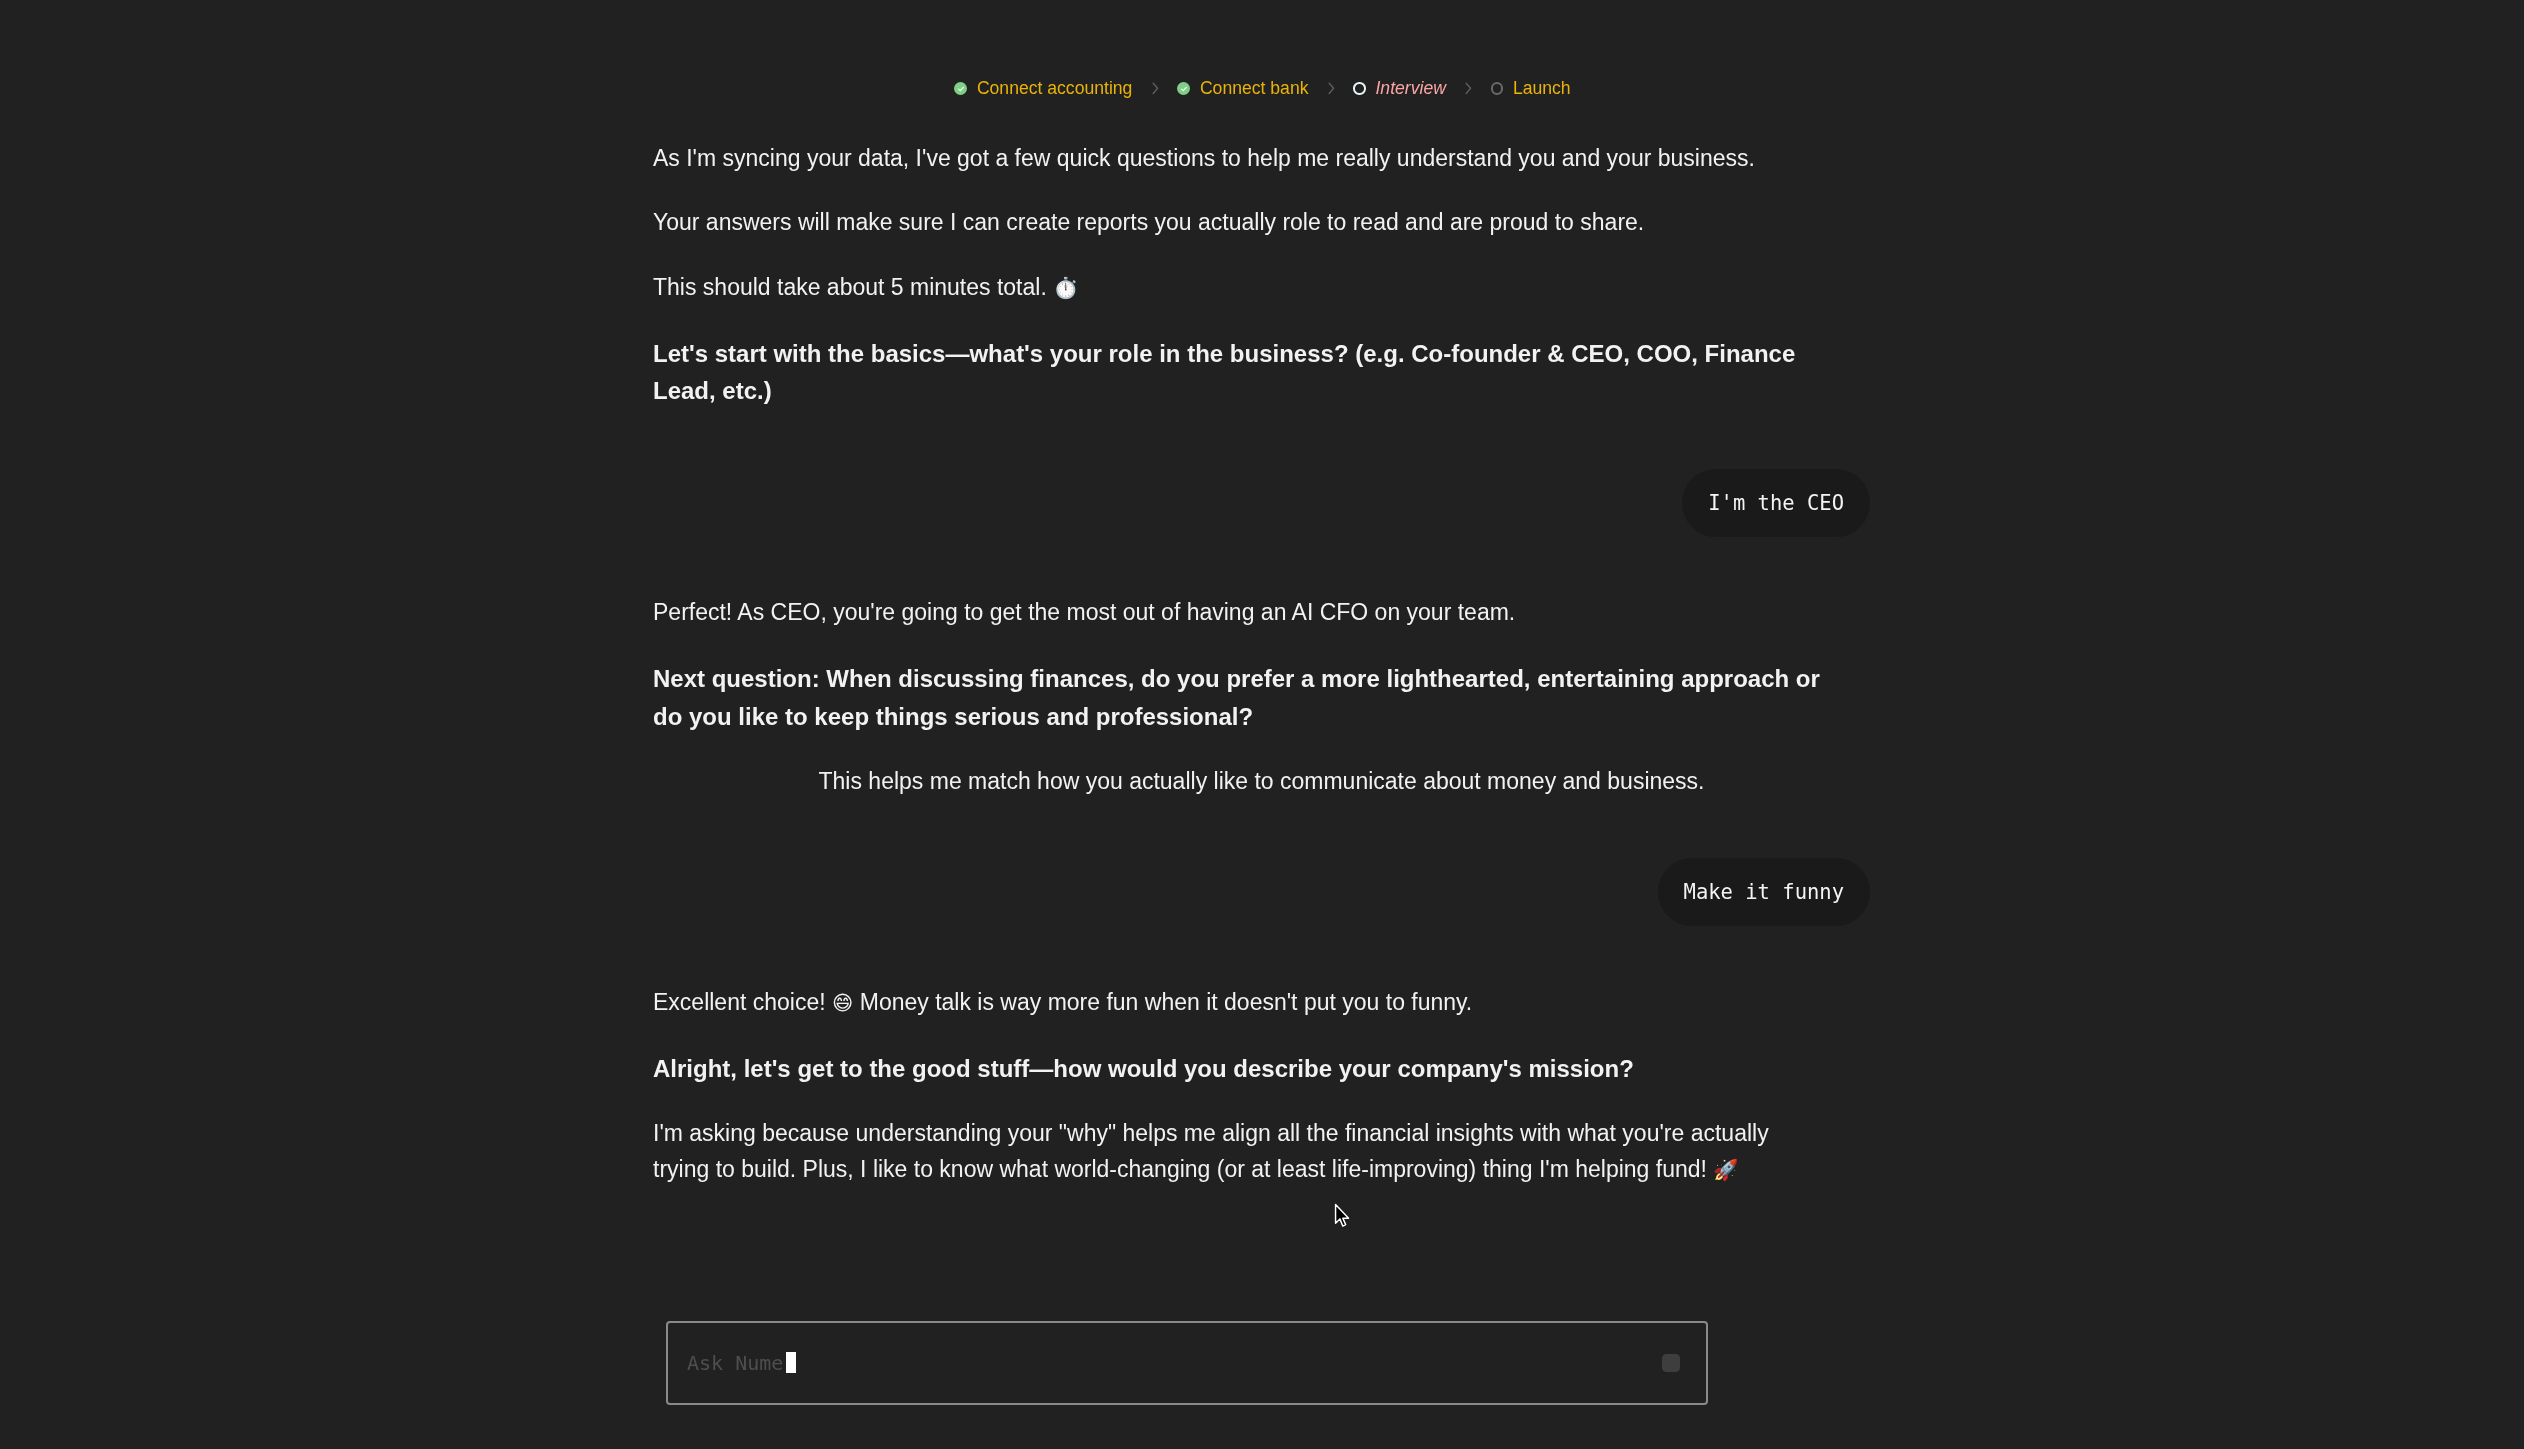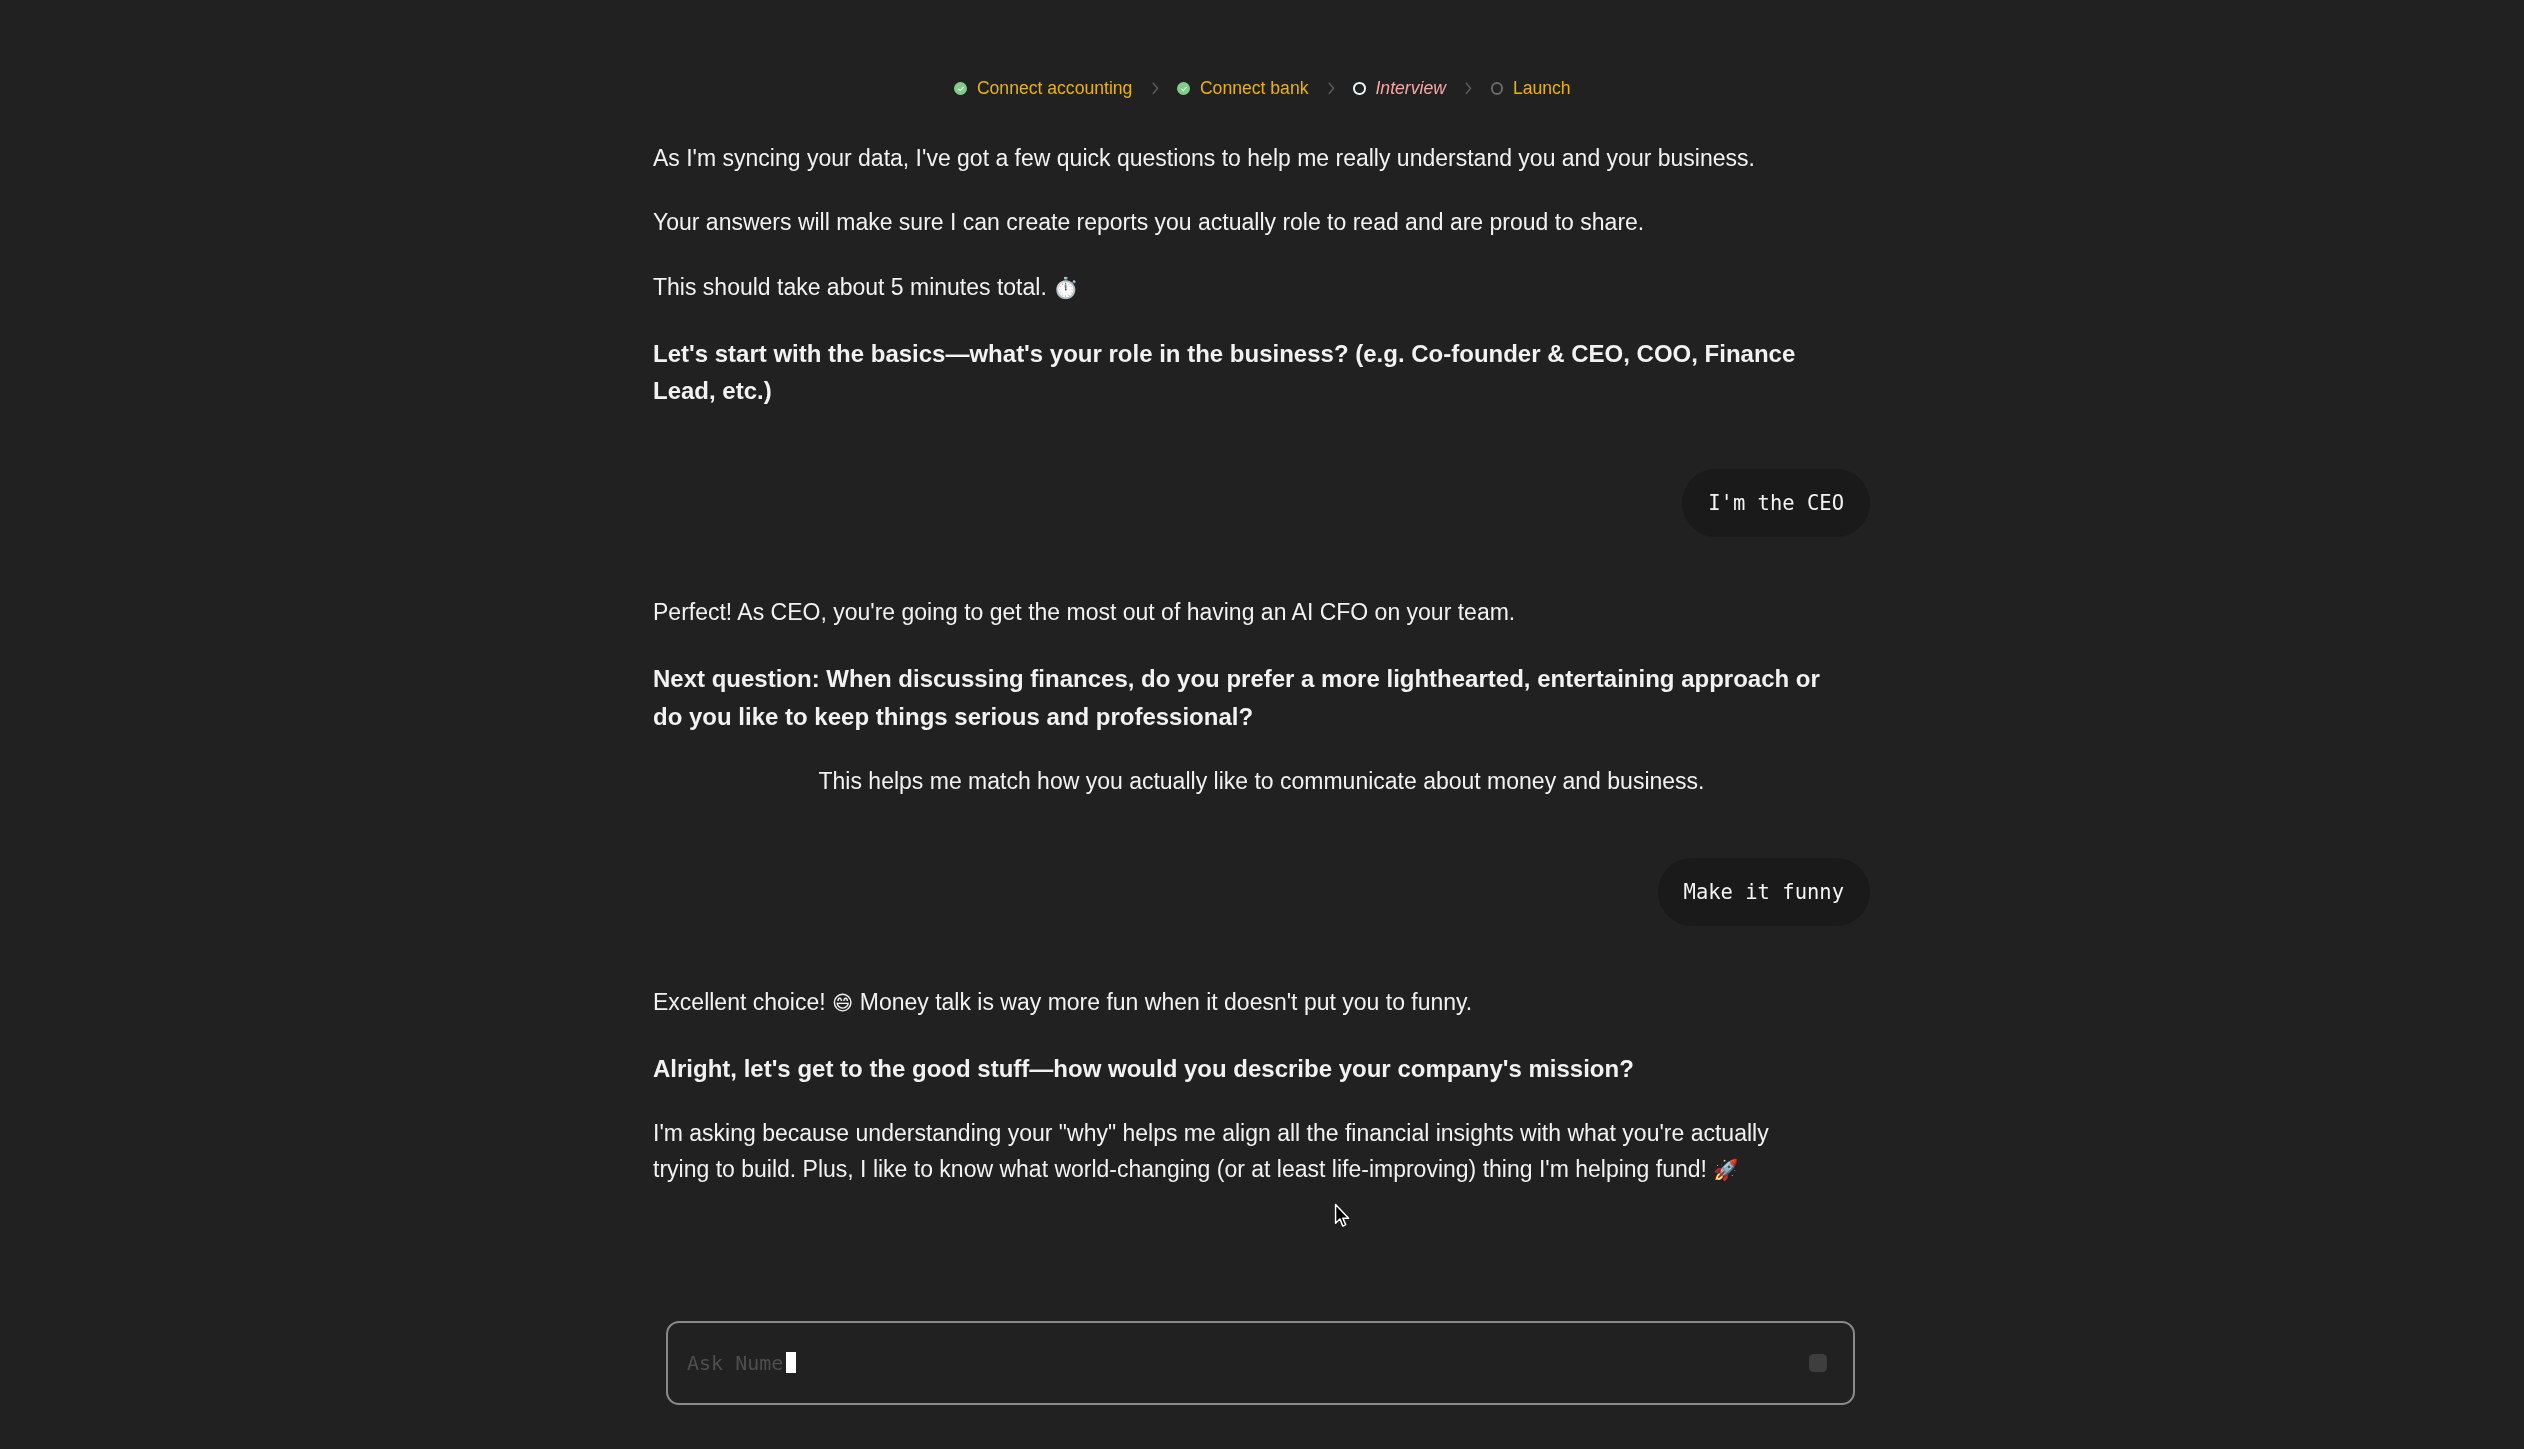--- a/index.html
+++ b/index.html
@@ -104,25 +104,25 @@
     font-size: 20.5px;
     display: inline-block;
     vertical-align: baseline;
   }
 
   
   .composer {
     position: absolute;
     left: 666px;
     top: 1321px;
-    width: 1189px;
+    width: 1042px;
     height: 84px;
     box-sizing: border-box;
     border: 2.2px solid #8a8a8a;
-    border-radius: 13px;
+    border-radius: 4px;
     background: #212121;
   }
   .composer-input {
     position: absolute;
     left: 19px;
     top: 0;
     height: 79px;
     width: 1085px;
     display: flex;
     align-items: center;

